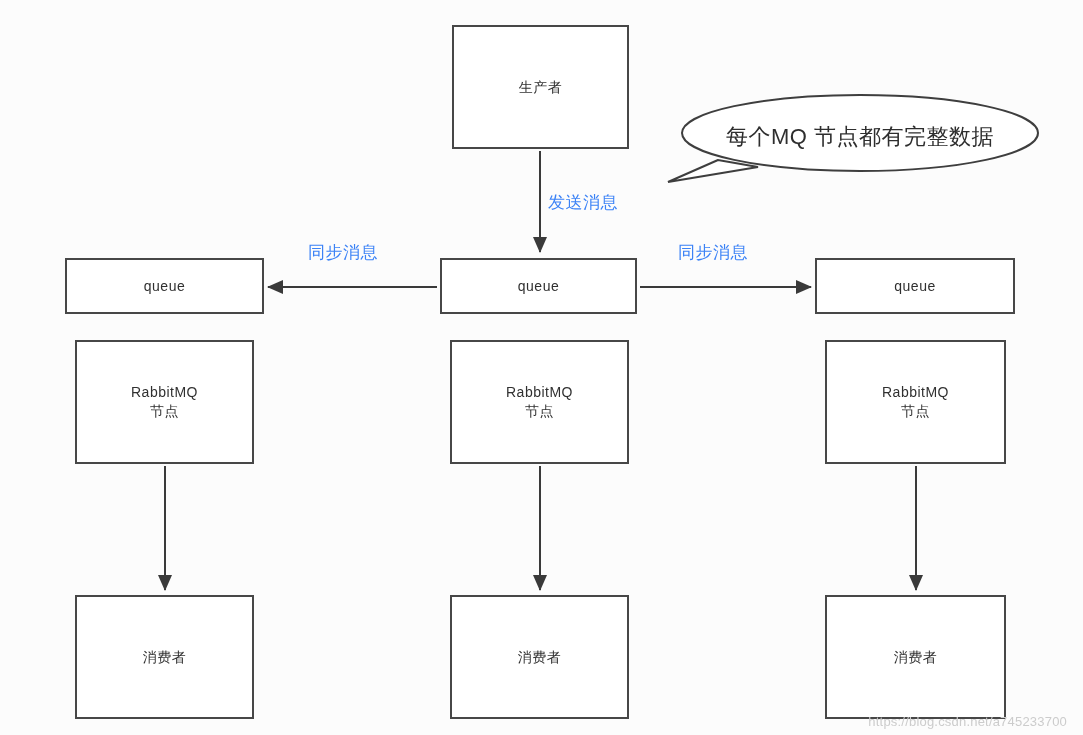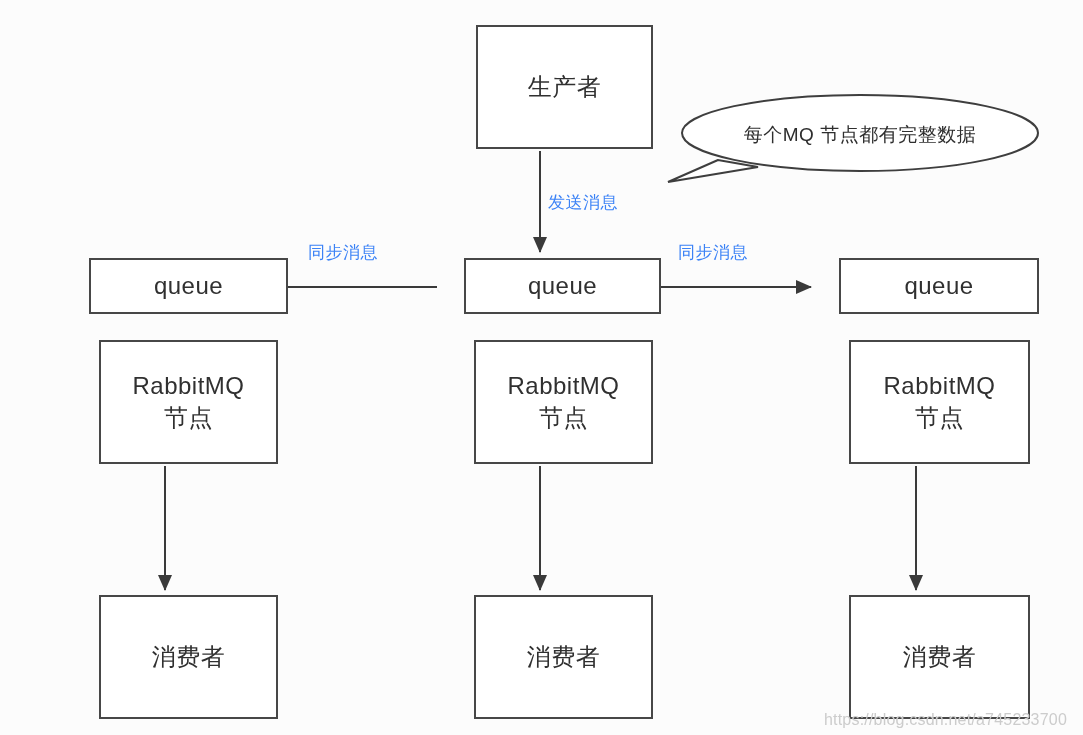--- a/index.html
+++ b/index.html
@@ -33,25 +33,24 @@
   .box {
     position: absolute;
     box-sizing: border-box;
     background: #ffffff;
     border: 2px solid #474747;
     display: flex;
     flex-direction: column;
     align-items: center;
     justify-content: center;
     text-align: center;
-    font-size: 24px;
+    font-size: 14px;
     line-height: 1.35;
     color: #303030;
     letter-spacing: 0.5px;
-    margin-left: 24px;
   }
   .producer       { left: 452px; top: 25px;  width: 177px; height: 124px; }
   .queue-left     { left: 65px;  top: 258px; width: 199px; height: 56px;  }
   .queue-center   { left: 440px; top: 258px; width: 197px; height: 56px;  }
   .queue-right    { left: 815px; top: 258px; width: 200px; height: 56px;  }
   .node-left      { left: 75px;  top: 340px; width: 179px; height: 124px; }
   .node-center    { left: 450px; top: 340px; width: 179px; height: 124px; }
   .node-right     { left: 825px; top: 340px; width: 181px; height: 124px; }
   .consumer-left  { left: 75px;  top: 595px; width: 179px; height: 124px; }
   .consumer-center{ left: 450px; top: 595px; width: 179px; height: 124px; }
@@ -67,30 +66,30 @@
   .label-send       { left: 548px; top: 191px; }
   .label-sync-left  { left: 308px; top: 241px; }
   .label-sync-right { left: 678px; top: 241px; }
 
   .callout-text {
     position: absolute;
     left: 684px;
     top: 122px;
     width: 352px;
     text-align: center;
-    font-size: 19px;
+    font-size: 22px;
     color: #2e2e2e;
     letter-spacing: 0.5px;
     white-space: nowrap;
   }
   .watermark {
     position: absolute;
     right: 16px;
     bottom: 6px;
-    font-size: 16px;
+    font-size: 13px;
     color: #cccccc;
     letter-spacing: 0.2px;
   }
 </style>
 </head>
 <body>
 
 <div class="canvas">
 
   <svg class="arrow-layer" width="1083" height="735" viewBox="0 0 1083 735">

